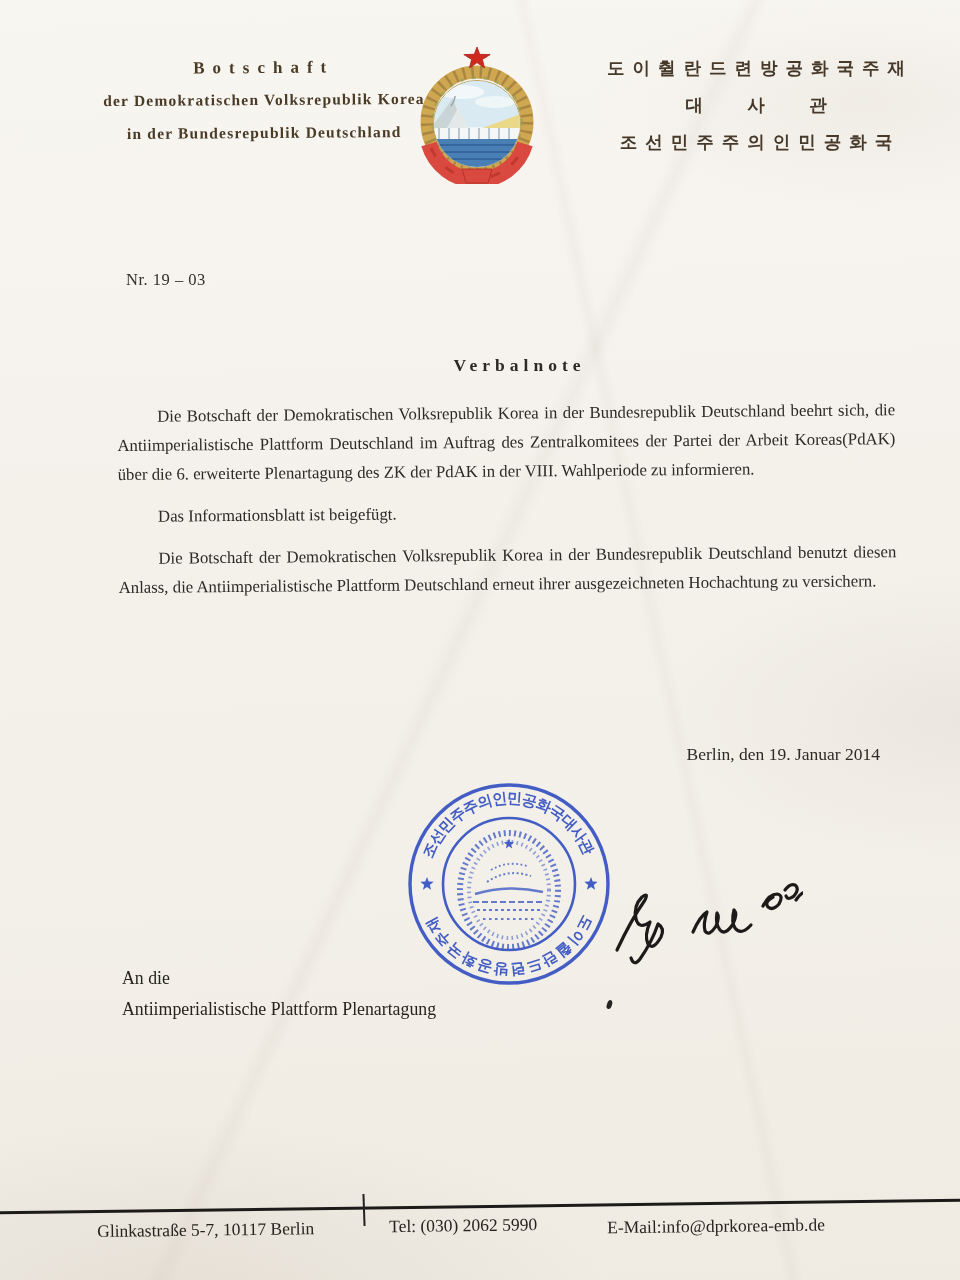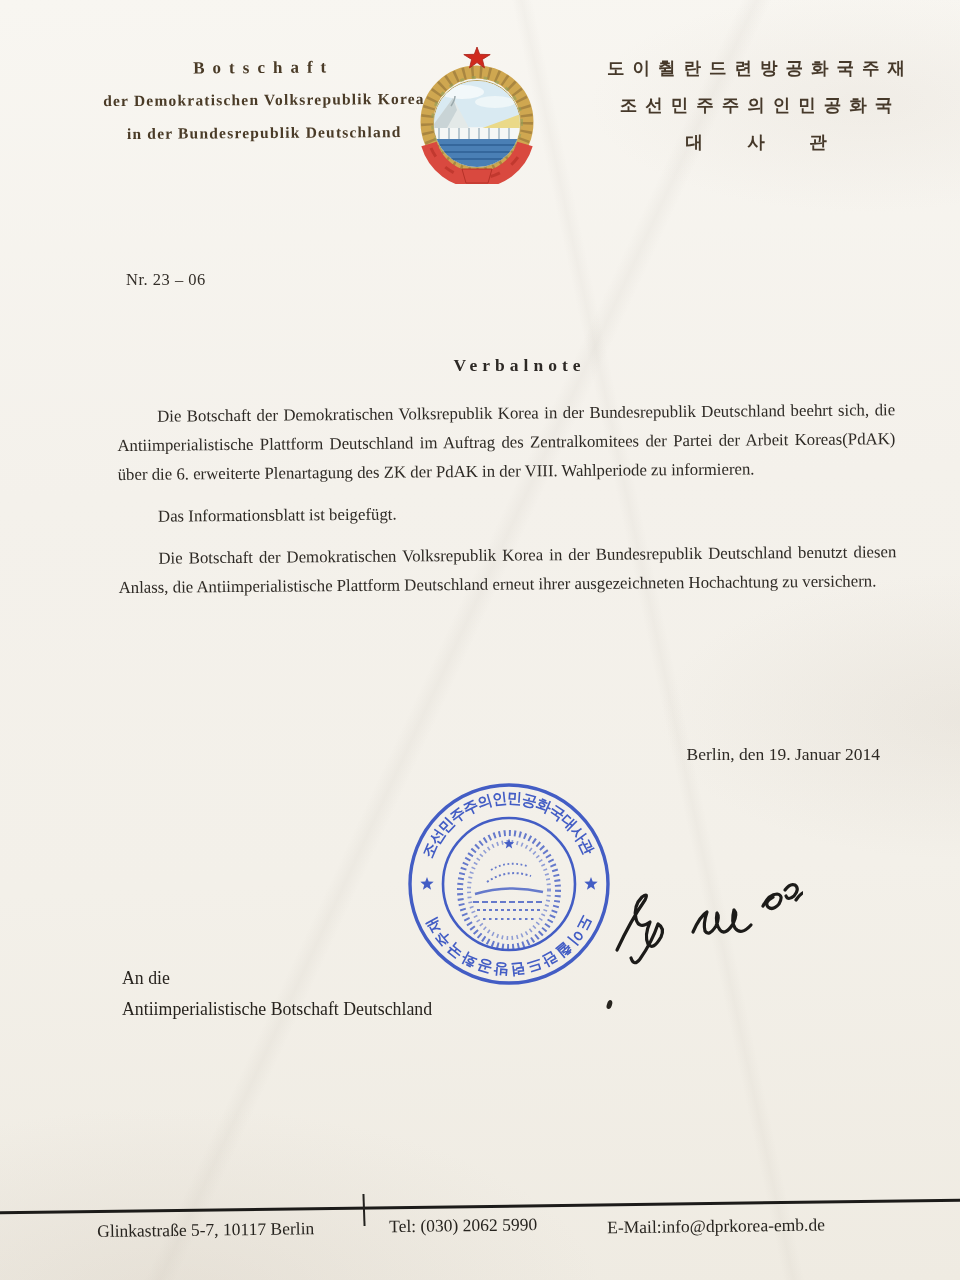--- a/index.html
+++ b/index.html
@@ -101,25 +101,25 @@
           <line x1="14" y1="108" x2="106" y2="108"></line>
         <line x1="14" y1="115" x2="106" y2="115"></line>
       </g>
     </g>
 
     <polygon points="60,3 62.7,10.3 73.2,10.6 65.4,15.4 67.5,23.9 60,18.6 52.5,23.9 54.6,15.4 46.8,10.6 57.3,10.3" fill="#d02a1e" stroke="#a81f16" stroke-width="0.8"></polygon>
   </svg>
 
   <div class="lh-right">
     <div class="k">도이췰란드련방공화국주재</div>
+    <div class="k k3">대 사 관</div>
     <div class="k">조선민주주의인민공화국</div>
-    <div class="k k3">대 사 관</div>
   </div>
 
-  <div class="refno">Nr. 23 – 06</div>
+  <div class="refno">Nr. 19 – 03</div>
 
   <div class="doc-title">Verbalnote</div>
 
   <div class="bodytext">
     <p>Die Botschaft der Demokratischen Volksrepublik Korea in der Bundesrepublik Deutschland beehrt sich, die Antiimperialistische Plattform Deutschland im Auftrag des Zentralkomitees der Partei der Arbeit Koreas(PdAK) über die 6. erweiterte Plenartagung des ZK der PdAK in der VIII. Wahlperiode zu informieren.</p>
     <p>Das Informationsblatt ist beigefügt.</p>
     <p>Die Botschaft der Demokratischen Volksrepublik Korea in der Bundesrepublik Deutschland benutzt diesen Anlass, die Antiimperialistische Plattform Deutschland erneut ihrer ausgezeichneten Hochachtung zu versichern.</p>
   </div>
 
   <div class="dateline">Berlin, den 19. Januar 2014</div>
@@ -163,21 +163,21 @@
       <path d="M160,40 Q166,28 174,28 Q181,29 176,38 Q170,45 165,41 Q161,36 170,31"></path>
       <path d="M182,24 Q187,17 192,19 Q197,23 191,30 Q185,35 183,30"></path>
       <path d="M193,34 Q199,25 204,26"></path>
     </g>
   </svg>
 
   <div class="ink-dot"></div>
 
   <div class="address">
     <div>An die</div>
-    <div>Antiimperialistische Botschaft Deutschland</div>
+    <div>Antiimperialistische Plattform Plenartagung</div>
   </div>
 
   <div class="footer-rule"></div>
   <div class="footer-tick"></div>
   <div class="footer">
     <span class="f-addr">Glinkastraße 5-7, 10117 Berlin</span>
     <span class="f-tel">Tel: (030) 2062 5990</span>
     <span class="f-mail">E-Mail:info@dprkorea-emb.de</span>
   </div>
 

